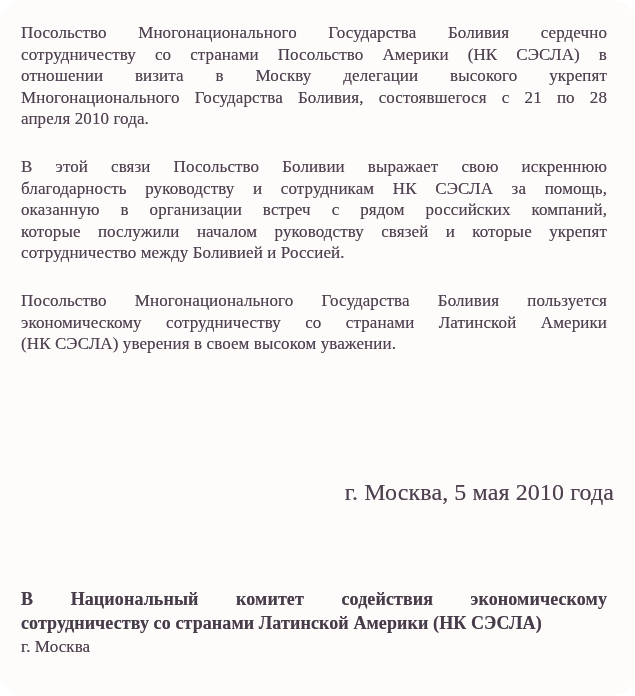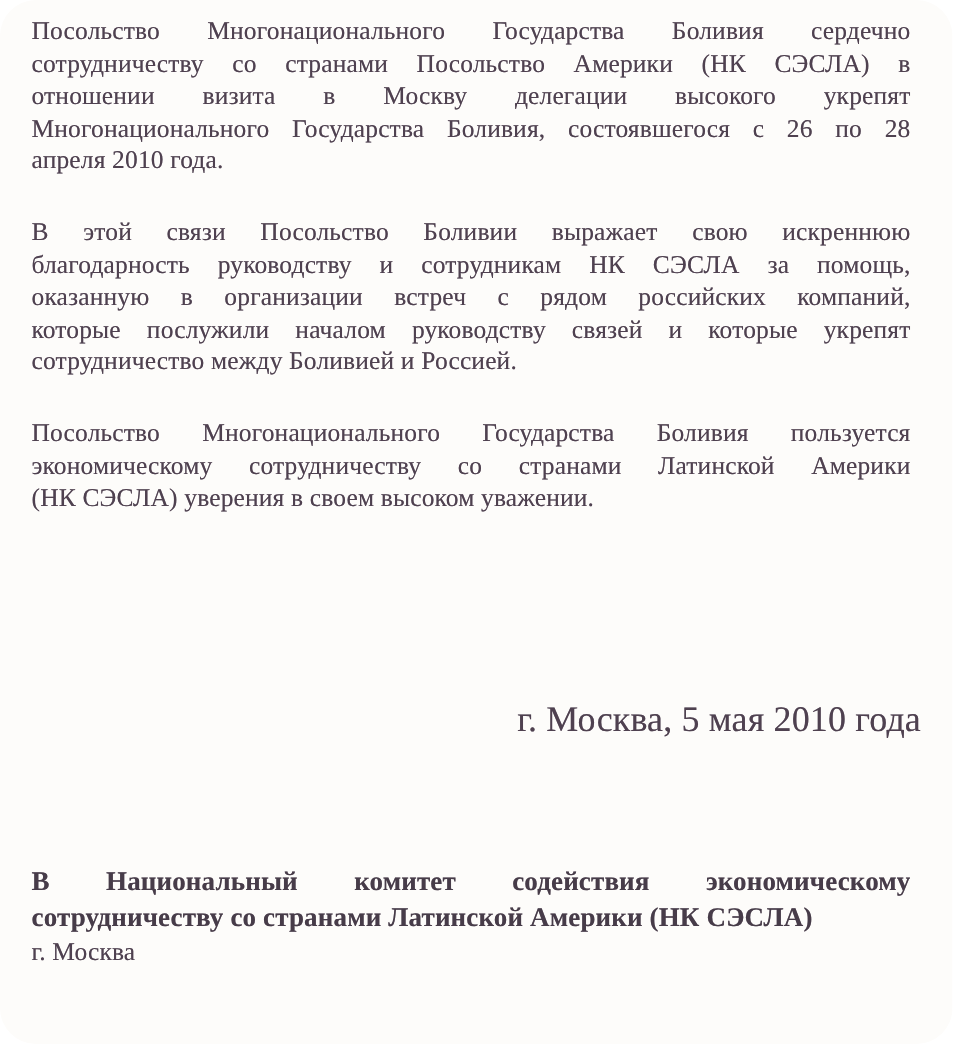--- a/index.html
+++ b/index.html
@@ -9,21 +9,21 @@
   body {
     width: 635px;
     height: 696px;
     overflow: hidden;
     background: #ffffff;
   }
   .page {
     box-sizing: border-box;
     width: 635px;
     height: 696px;
-    padding: 10px 28px 10px 21px;
+    padding: 22px 28px 10px 21px;
     font-family: "Liberation Serif", "DejaVu Serif", serif;
     color: #4f4150;
     background: #fdfcfa;
     
     filter: blur(0.3px);
     text-shadow: 0 0 0.4px rgba(79, 65, 80, 0.55);
     letter-spacing: 0.1px;
     border-radius: 24px;
   }
   .para {
@@ -62,21 +62,21 @@
 </style>
 </head>
 <body>
 
 <div class="page" style="color: rgb(79, 65, 80); background: rgb(253, 252, 250);">
 
   <div class="para">
       <div class="ln ln-j">Посольство Многонационального Государства Боливия сердечно</div>
       <div class="ln ln-j">сотрудничеству со странами Посольство Америки (НК СЭСЛА) в</div>
       <div class="ln ln-j">отношении визита в Москву делегации высокого укрепят</div>
-      <div class="ln ln-j">Многонационального Государства Боливия, состоявшегося с 26 по 28</div>
+      <div class="ln ln-j">Многонационального Государства Боливия, состоявшегося с 21 по 28</div>
       <div class="ln ln-l">апреля 2010 года.</div>
     </div>
 
   <div class="para">
       <div class="ln ln-j">В этой связи Посольство Боливии выражает свою искреннюю</div>
       <div class="ln ln-j">благодарность руководству и сотрудникам НК СЭСЛА за помощь,</div>
       <div class="ln ln-j">оказанную в организации встреч с рядом российских компаний,</div>
       <div class="ln ln-j">которые послужили началом руководству связей и которые укрепят</div>
       <div class="ln ln-l">сотрудничество между Боливией и Россией.</div>
     </div>

